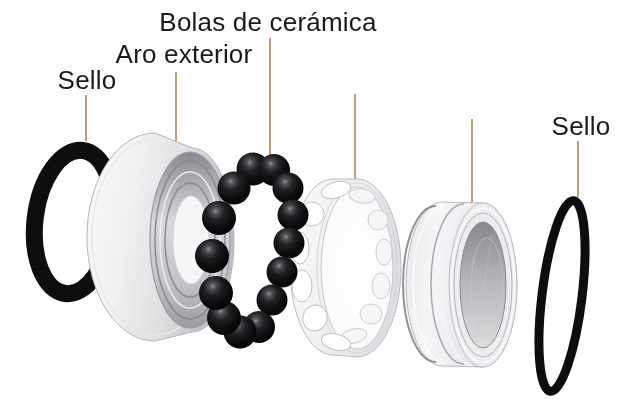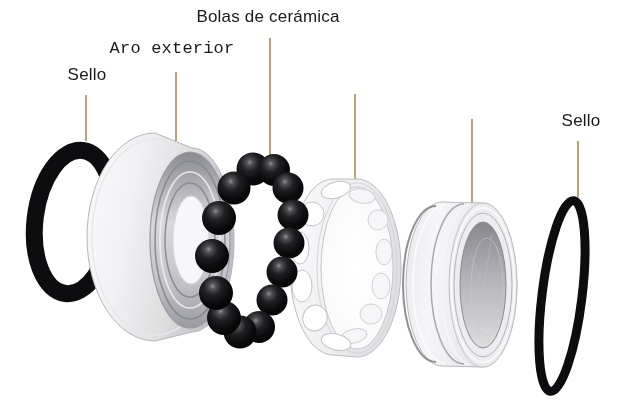--- a/index.html
+++ b/index.html
@@ -8,28 +8,28 @@
     width: 617px;
     height: 418px;
     background: #ffffff;
     overflow: hidden;
     font-family: "Liberation Sans", sans-serif;
   }
   .stage svg { position: absolute; left: 0; top: 0; }
   .part-label {
     position: absolute;
     transform: translateX(-50%);
-    font-size: 17px;
+    font-size: 26px;
     line-height: 1.1;
     color: #1a1a1a;
     white-space: nowrap;
     letter-spacing: 0.2px;
   }
   .lbl-sello-left   { left: 87px;  top: 66px;  }
-  .lbl-aro-exterior { left: 172px; top: 40px; font-family: Liberation Mono, monospace;  }
+  .lbl-aro-exterior { left: 184px; top: 40px;  }
   .lbl-bolas        { left: 268px; top: 8px;   }
   .lbl-jaula        { left: 354px; top: 65px;  }
   .lbl-aro-interior { left: 476px; top: 90px;  }
   .lbl-sello-right  { left: 581px; top: 112px; }
 </style>
 </head>
 <body>
 
 <div class="stage">
 

